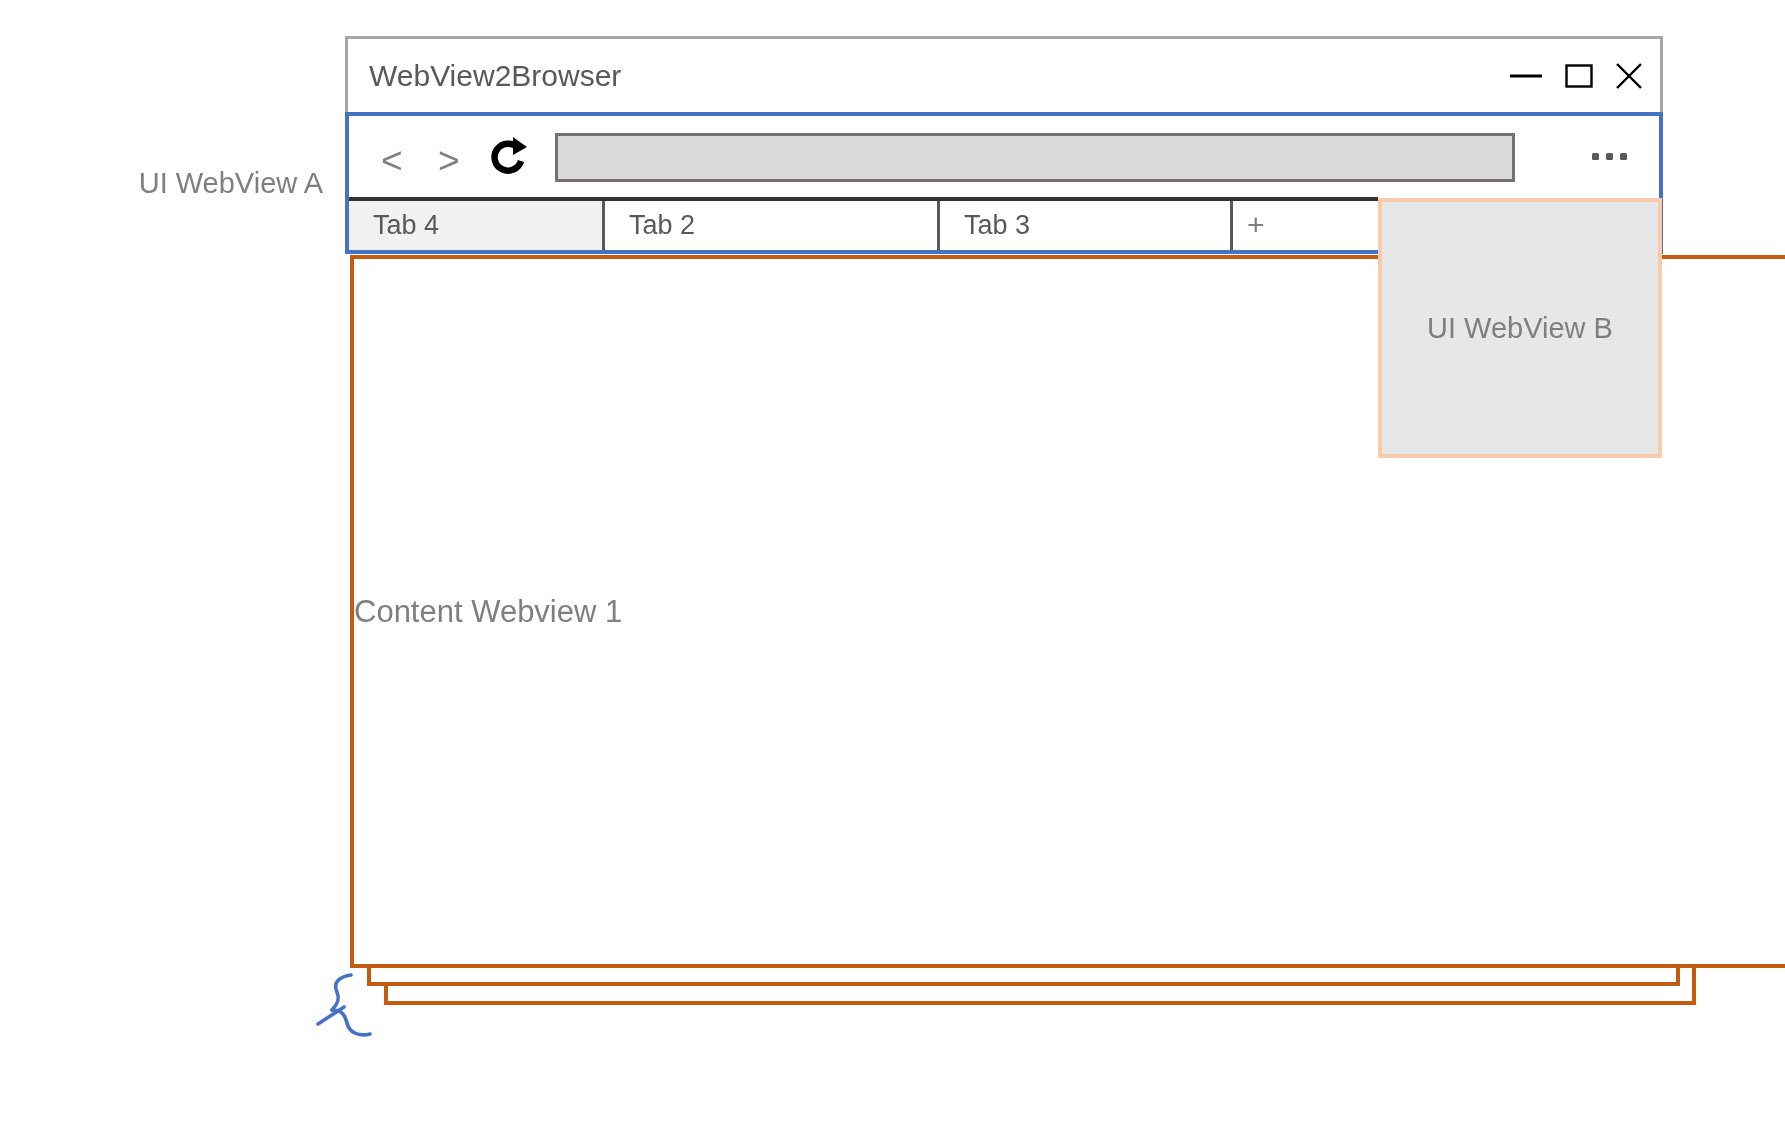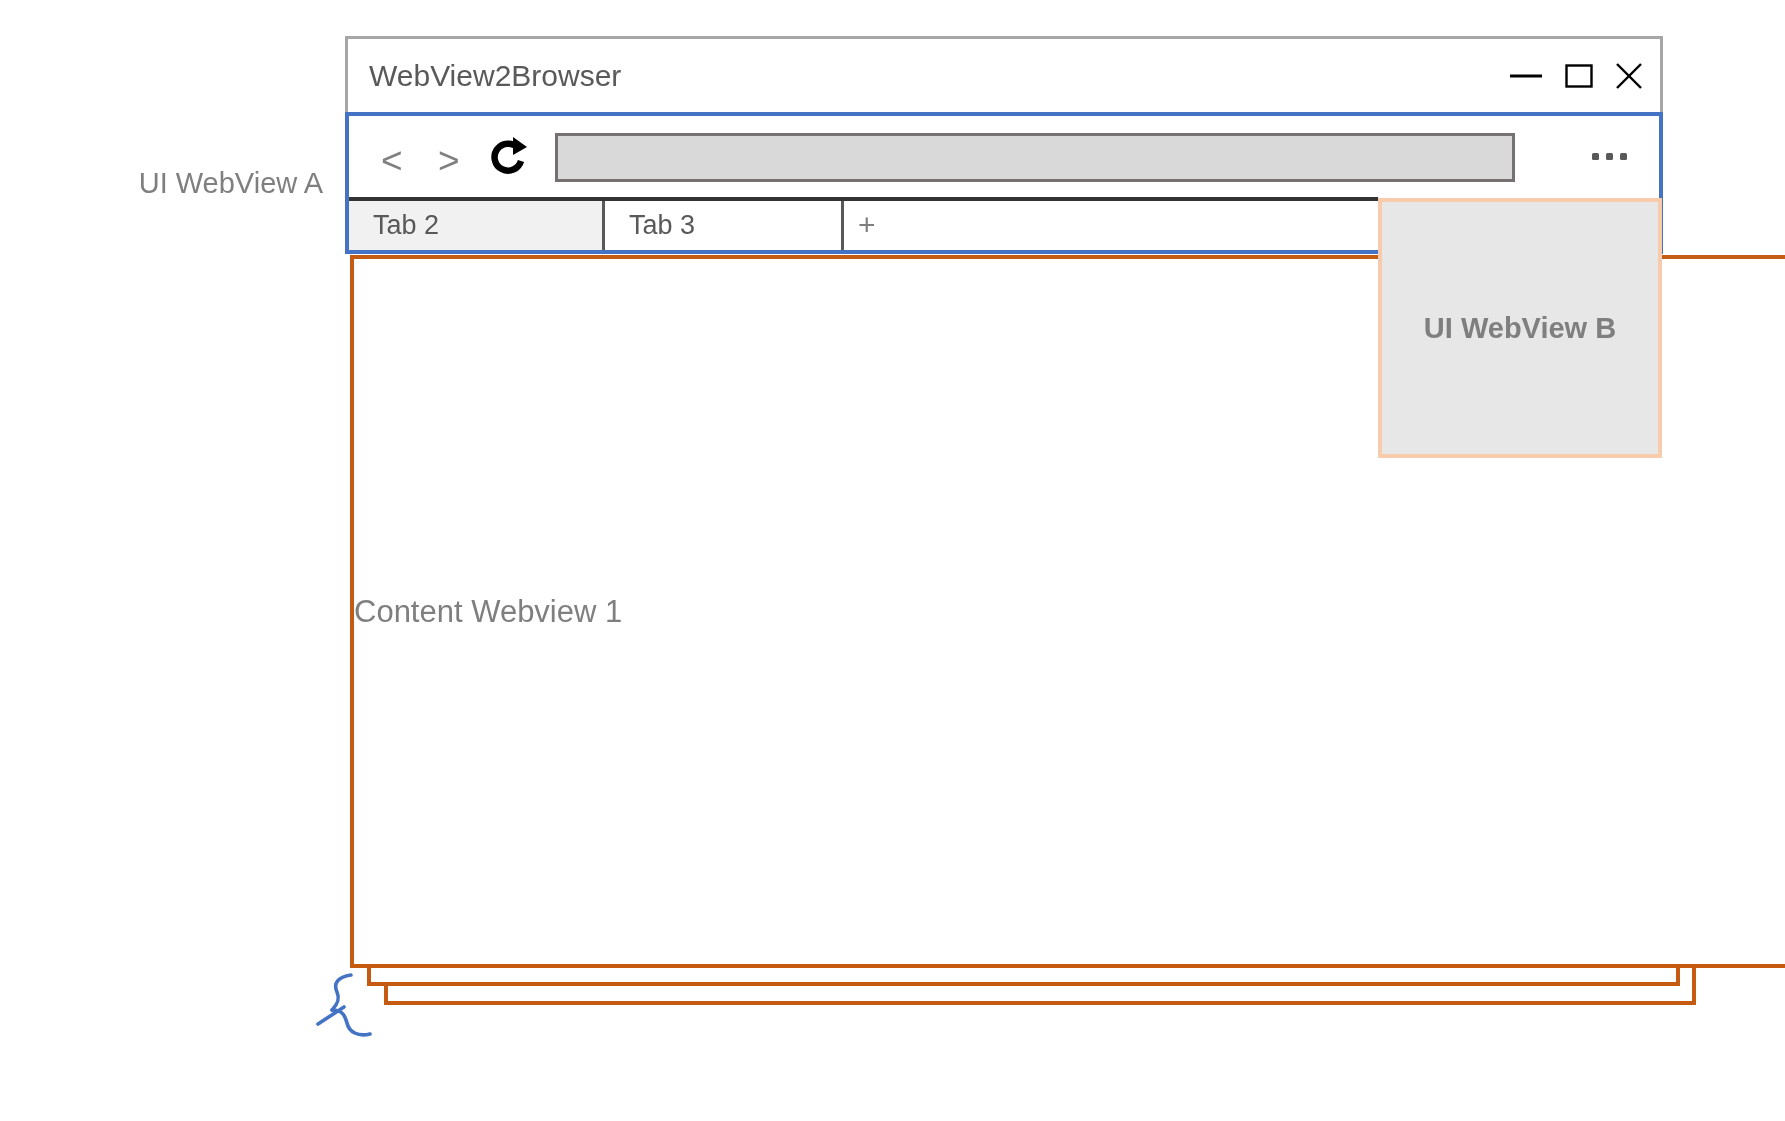--- a/index.html
+++ b/index.html
@@ -52,21 +52,21 @@
      display:flex;align-items:center;justify-content:flex-start;}
   #content-webview-1 .caption{color:#7f7f7f;font-size:31px;}
   #hidden-webview-2{left:367px;top:273px;width:1313px;height:713px;z-index:2;}
   #hidden-webview-3{left:384px;top:291px;width:1312px;height:714px;z-index:1;}
   
   #ui-webview-b{
     position:absolute;left:1378px;top:198px;width:284px;height:260px;
     background:#e8e7e7;border:4px solid #f7cbac;box-sizing:border-box;z-index:6;
     display:flex;align-items:center;justify-content:center;
   }
-  #ui-webview-b .caption{color:#7f7f7f;font-size:29px;font-weight:bold;}
+  #ui-webview-b .caption{color:#7f7f7f;font-size:29px;}
   
   #brace{position:absolute;left:310px;top:966px;z-index:7;}
 </style>
 </head>
 <body>
 
 <div id="stage">
 
   <div id="label-a" class="note">UI WebView A</div>
 
@@ -116,22 +116,23 @@
       </svg>
     </span>
     <input id="address-input" readonly="" placeholder="" style="">
     <span id="menu-btn">
       <i></i>
       <i></i>
       <i></i>
     </span>
 
     <div id="tabstrip">
-      <div class="tab active" style="width:256px">Tab 2</div>
-      <div class="tab" style="width:239px">Tab 3</div>
+      <div class="tab active" style="width:256px">Tab 4</div>
+      <div class="tab" style="width:335px">Tab 2</div>
+      <div class="tab" style="width:293px">Tab 3</div>
       <div class="tab newtab" style="width:145px">+</div>
     </div>
   </div>
 
   <div id="ui-webview-b">
     <span class="caption">UI WebView B</span>
   </div>
 
 </div>
 

